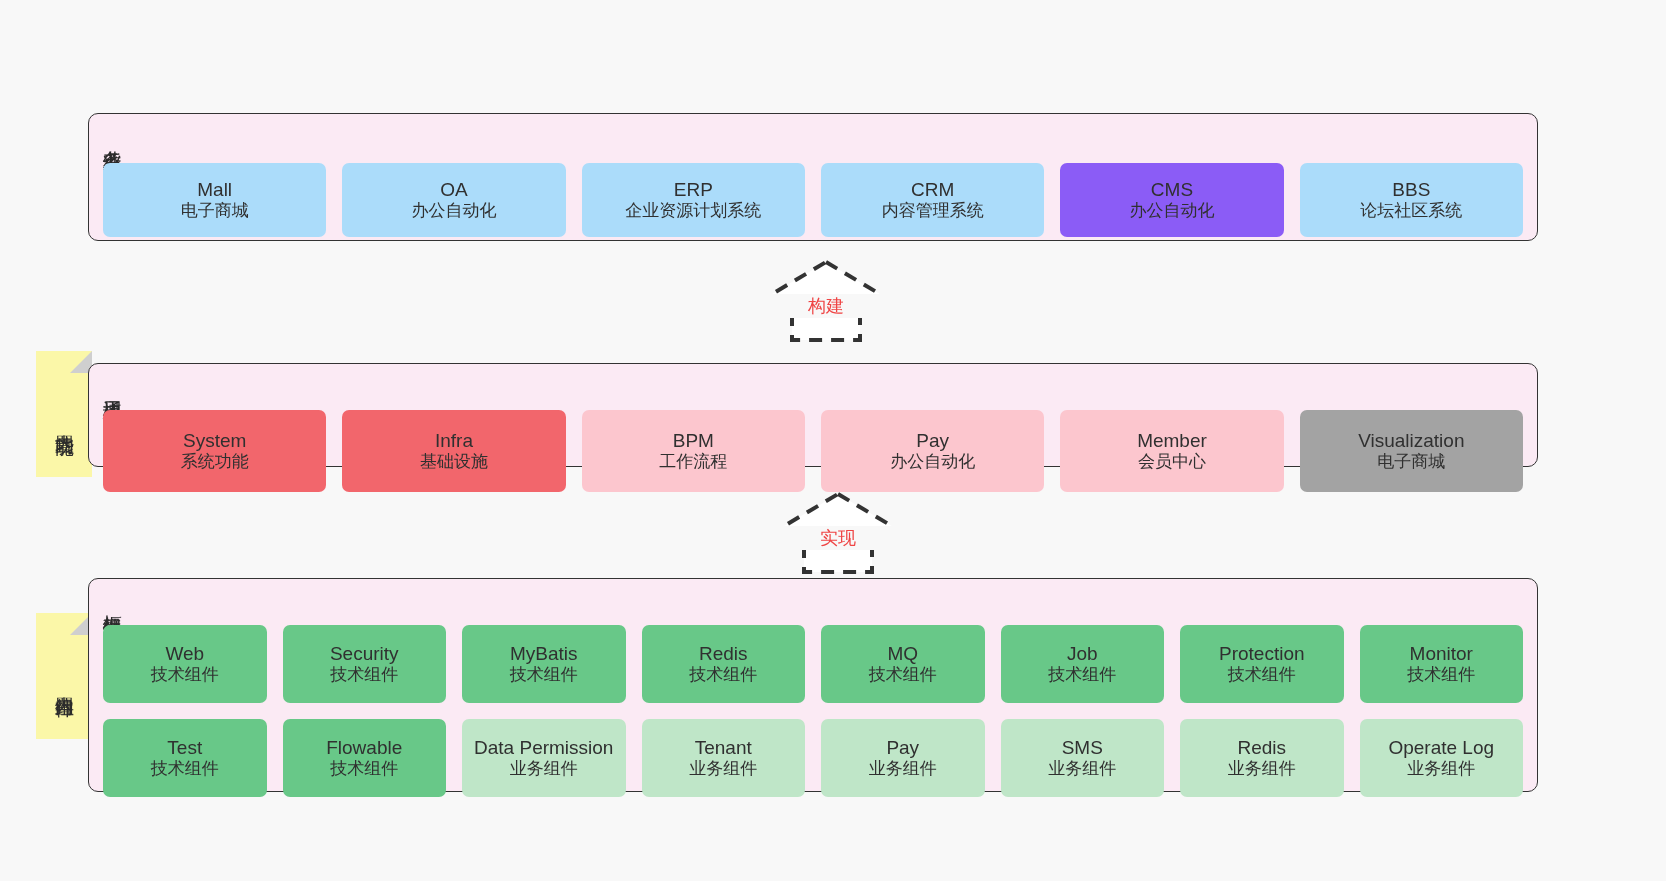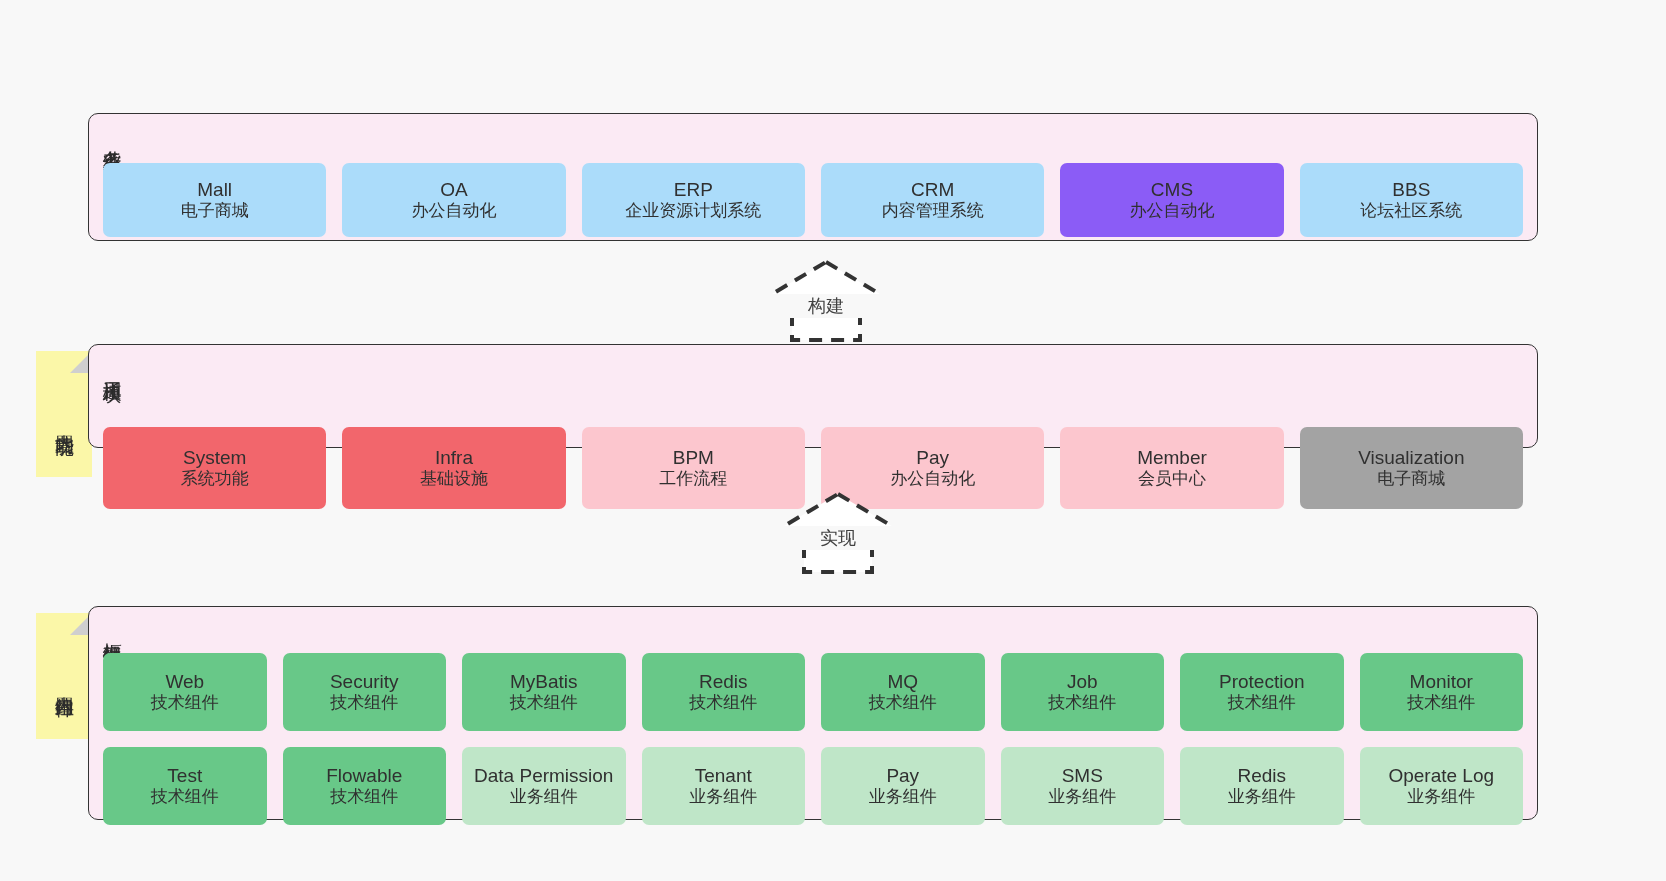--- a/index.html
+++ b/index.html
@@ -60,24 +60,24 @@
     line-height: 1.22;
     padding: 4px 6px;
   }
   .card .t1 { font-size: 19px; }
   .card .t2 { font-size: 17px; }
 
   
   #layer-business { left: 88px; top: 113px; width: 1450px; height: 128px; }
   #layer-business .card { height: 74px; background: #abdcfa; }
 
-  #layer-modules  { left: 88px; top: 344px; width: 1450px; height: 104px; gap: 36px; }
+  #layer-modules  { left: 88px; top: 363px; width: 1450px; height: 104px; }
   #layer-modules .card { height: 82px; }
 
-  #layer-framework { left: 88px; top: 606px; width: 1450px; height: 214px; }
+  #layer-framework { left: 88px; top: 578px; width: 1450px; height: 214px; }
   #layer-framework .card { height: 78px; }
 
   
   .note {
     position: absolute;
     background: #fbf7a8;
     width: 56px;
     display: flex;
     align-items: center;
     justify-content: center;
@@ -102,21 +102,21 @@
   #note-components { left: 36px; top: 613px; height: 126px; }
 
   
   .arrow-wrap { position: absolute; }
   .arrow-wrap svg { display: block; overflow: visible; }
   .arrow-label {
     position: absolute;
     left: 0; right: 0;
     text-align: center;
     font-size: 18px;
-    color: #404040;
+    color: #ef4444;
     background: #f8f8f8;
     padding: 0 2px;
   }
   #arrow-build { left: 748px; top: 258px; width: 156px; height: 84px; }
   #arrow-build .arrow-label { top: 36px; }
   #arrow-impl  { left: 760px; top: 490px; width: 156px; height: 84px; }
   #arrow-impl .arrow-label { top: 36px; }
 </style>
 </head>
 <body>

